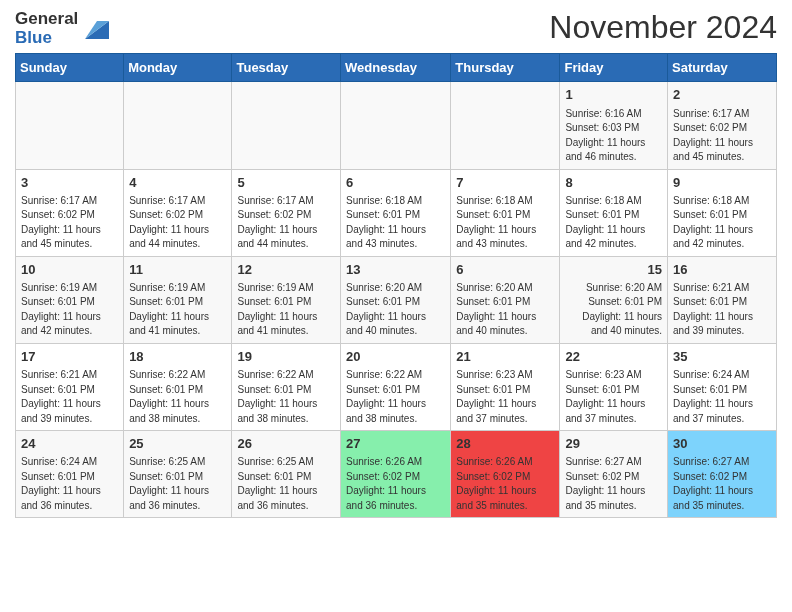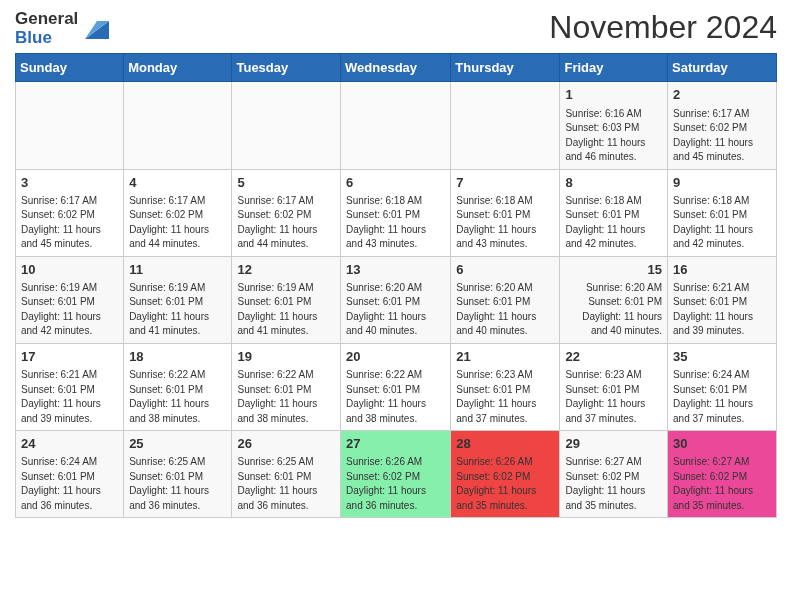--- a/index.html
+++ b/index.html
@@ -347,21 +347,21 @@
 Daylight: 11 hours
 and 35 minutes.</div>
           </td>
           <td style="background: rgb(248, 248, 248);">
             <span class="day-number">29</span>
             <div class="day-info" style="white-space: pre-line;">Sunrise: 6:27 AM
 Sunset: 6:02 PM
 Daylight: 11 hours
 and 35 minutes.</div>
           </td>
-          <td style="background: #ec4899;">
+          <td style="background: #7dd3fc;">
             <span class="day-number">30</span>
             <div class="day-info" style="white-space: pre-line;">Sunrise: 6:27 AM
 Sunset: 6:02 PM
 Daylight: 11 hours
 and 35 minutes.</div>
           </td>
         </tr>
       </tbody>
   </table>
 </div>

